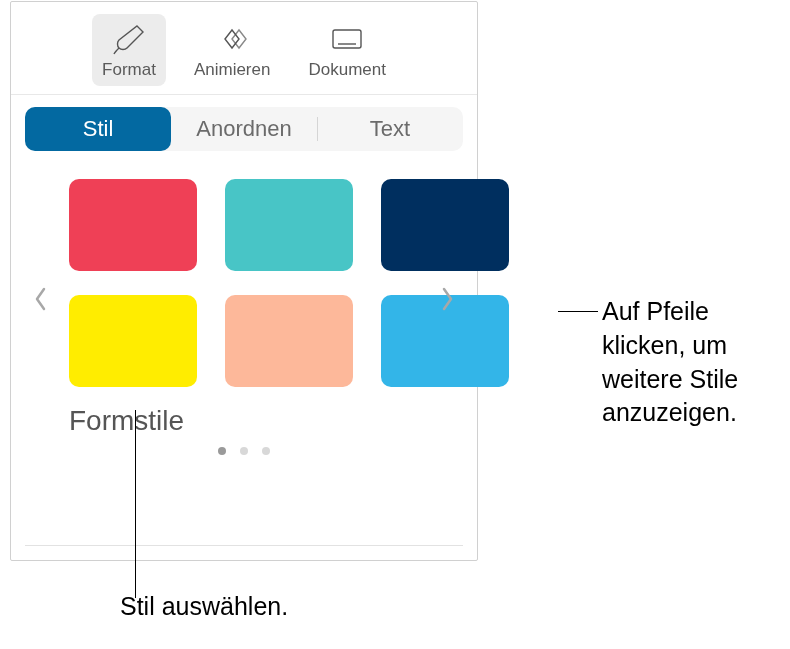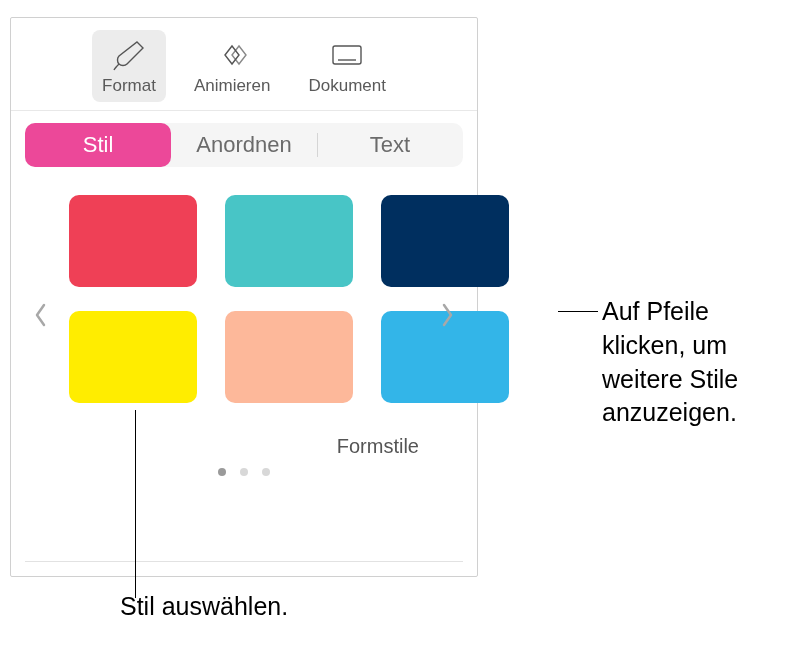--- a/index.html
+++ b/index.html
@@ -6,21 +6,21 @@
     body {
       font-family: -apple-system, BlinkMacSystemFont, "Helvetica Neue", sans-serif;
       background: #fff;
       width: 790px;
       height: 649px;
       position: relative;
     }
     .panel {
       position: absolute;
       left: 10px;
-      top: 17px;
+      top: 1px;
       width: 468px;
       height: 560px;
       background: #fff;
       border: 1px solid #d0d0d0;
       border-radius: 2px;
     }
     .toolbar {
       display: flex;
       justify-content: center;
       gap: 18px;
@@ -63,21 +63,21 @@
       flex: 1;
       display: flex;
       align-items: center;
       justify-content: center;
       font-size: 22px;
       color: #6b6b6b;
       cursor: pointer;
       position: relative;
     }
     .sub-tab.active {
-      background: #ec4899;
+      background: #0369a1;
       color: #fff;
       border-radius: 10px;
       font-weight: 500;
       text-align: right;
     }
     .sub-tab + .sub-tab::before {
       content: "";
       position: absolute;
       left: 0;
       top: 10px;
@@ -109,24 +109,24 @@
       display: flex;
       align-items: center;
       justify-content: center;
       color: #a8a8a8;
       cursor: pointer;
     }
     .nav-arrow.left { left: 14px; }
     .nav-arrow.right { right: 14px; }
     .nav-arrow svg { width: 18px; height: 28px; fill: none; stroke: currentColor; stroke-width: 2.5; stroke-linecap: round; stroke-linejoin: round; }
     .section-title {
-      text-align: right;
-      font-size: 20px;
+      text-align: left;
+      font-size: 28px;
       color: #555;
-      margin-top: 32px;
+      margin-top: 18px;
       font-weight: 500;
     }
     .pager {
       display: flex;
       justify-content: center;
       gap: 14px;
       margin-top: 10px;
     }
     .dot {
       width: 8px;

